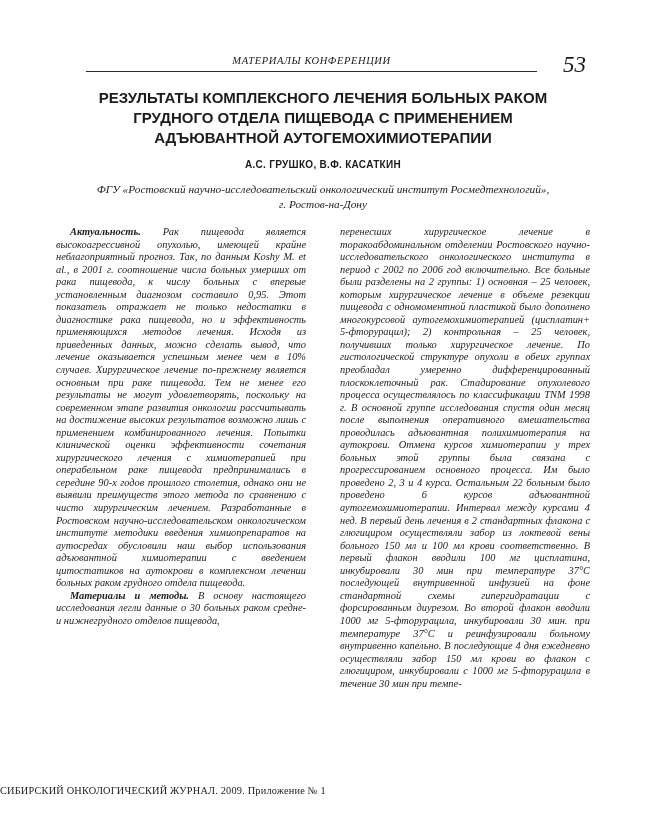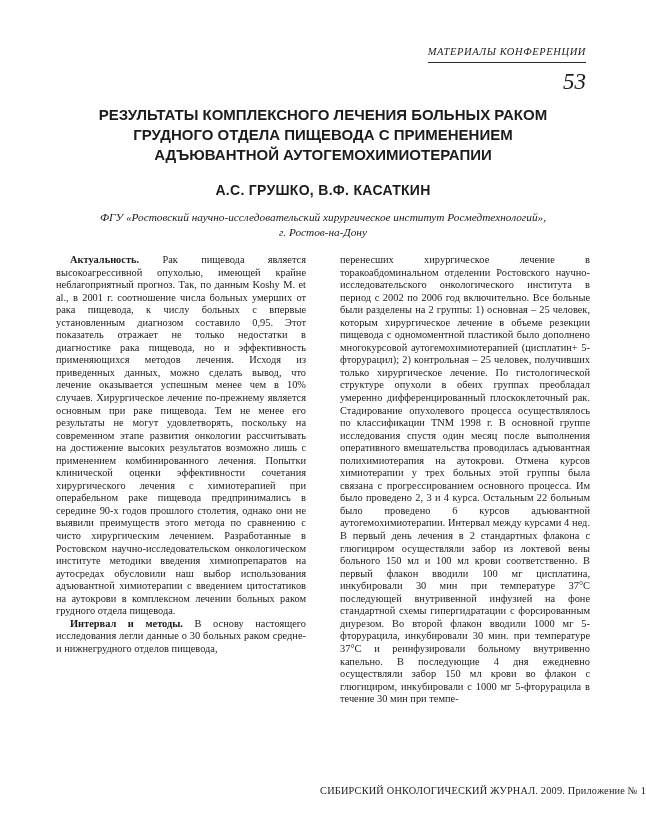--- a/index.html
+++ b/index.html
@@ -19,21 +19,20 @@
     position: absolute;
     inset: 0;
     padding: 46px 56px 0 56px;
     box-sizing: border-box;
   }
   
   .runhead {
     display: flex;
     align-items: flex-end;
     margin: 0 4px 12px 30px;
-    flex-direction: column;
   }
   .runhead-center {
     flex: 1;
     text-align: center;
     border-bottom: 1.5px solid #2b2b2b;
     padding-bottom: 5px;
     font-style: italic;
     font-size: 10.5px;
     letter-spacing: 0.6px;
   }
@@ -44,42 +43,43 @@
     transform: translateY(6px);
   }
   
   .title {
     font-family: "Liberation Sans", sans-serif;
     font-weight: bold;
     font-size: 15px;
     line-height: 20px;
     text-align: center;
     max-width: 486px;
-    margin: 16px auto 17px auto;
+    margin: 16px auto 11px auto;
   }
   .authors {
     font-family: "Liberation Sans", sans-serif;
     font-weight: bold;
-    font-size: 14px;
+    font-size: 10px;
     text-align: center;
     margin-bottom: 12px;
     letter-spacing: 0.3px;
     margin-top: 8px;
   }
   .affiliation {
     font-style: italic;
     font-size: 11.3px;
     line-height: 14.5px;
     text-align: center;
     margin-bottom: 15px;
   }
   
   .columns {
     display: flex;
     gap: 34px;
+    font-style: italic;
   }
   .col {
     flex: 1;
     font-size: 10.4px;
     line-height: 12.55px;
     text-align: justify;
   }
   .para {
     margin: 0;
     text-indent: 14px;
@@ -89,53 +89,53 @@
   }
   .lead {
     font-weight: bold;
   }
   
   .footer {
     position: absolute;
     left: 0;
     right: 0;
     bottom: 24px;
-    text-align: right;
+    text-align: left;
     font-size: 10.3px;
     letter-spacing: 0.2px;
     margin-top: 43px;
   }
 </style>
 </head>
 <body>
 
 <div class="page">
 
   <div class="runhead">
     <div class="runhead-center">МАТЕРИАЛЫ КОНФЕРЕНЦИИ</div>
     <span class="page-number">53</span>
   </div>
 
   <div class="title">РЕЗУЛЬТАТЫ КОМПЛЕКСНОГО ЛЕЧЕНИЯ БОЛЬНЫХ РАКОМ ГРУДНОГО ОТДЕЛА ПИЩЕВОДА С ПРИМЕНЕНИЕМ АДЪЮВАНТНОЙ АУТОГЕМОХИМИОТЕРАПИИ</div>
 
   <div class="authors">А.С. ГРУШКО, В.Ф. КАСАТКИН</div>
 
   <div class="affiliation">
-    <span>ФГУ «Ростовский научно-исследовательский хирургическое институт Росмедтехнологий»,</span><br>
+    <span>ФГУ «Ростовский научно-исследовательский онкологический институт Росмедтехнологий»,</span><br>
     <span>г. Ростов-на-Дону</span>
   </div>
 
   <div class="columns">
 
     <div class="col">
       <p class="para">
         <span class="lead">Актуальность.</span><span> Рак пищевода является высокоагрессивной опухолью, имеющей крайне неблагоприятный прогноз. Так, по данным Koshy M. et al., в 2001 г. соотношение числа больных умерших от рака пищевода, к числу больных с впервые установленным диагнозом составило 0,95. Этот показатель отражает не только недостатки в диагностике рака пищевода, но и эффективность применяющихся методов лечения. Исходя из приведенных данных, можно сделать вывод, что лечение оказывается успешным менее чем в 10% случаев. Хирургическое лечение по-прежнему является основным при раке пищевода. Тем не менее его результаты не могут удовлетворять, поскольку на современном этапе развития онкологии рассчитывать на достижение высоких результатов возможно лишь с применением комбинированного лечения. Попытки клинической оценки эффективности сочетания хирургического лечения с химиотерапией при операбельном раке пищевода предпринимались в середине 90-х годов прошлого столетия, однако они не выявили преимуществ этого метода по сравнению с чисто хирургическим лечением. Разработанные в Ростовском научно-исследовательском онкологическом институте методики введения химиопрепаратов на аутосредах обусловили наш выбор использования адъювантной химиотерапии с введением цитостатиков на аутокрови в комплексном лечении больных раком грудного отдела пищевода.</span>
       </p>
       <p class="para">
-        <span class="lead">Интервал и методы.</span><span> В основу настоящего исследования легли данные о 30 больных раком средне- и нижнегрудного отделов пищевода,</span>
+        <span class="lead">Материалы и методы.</span><span> В основу настоящего исследования легли данные о 30 больных раком средне- и нижнегрудного отделов пищевода,</span>
       </p>
     </div>
 
     <div class="col">
       <p class="para no-indent">
         <span>перенесших хирургическое лечение в торакоабдоминальном отделении Ростовского научно-исследовательского онкологического института в период с 2002 по 2006 год включительно. Все больные были разделены на 2 группы: 1) основная – 25 человек, которым хирургическое лечение в объеме резекции пищевода с одномоментной пластикой было дополнено многокурсовой аутогемохимиотерапией (цисплатин+ 5-фторурацил); 2) контрольная – 25 человек, получивших только хирургическое лечение. По гистологической структуре опухоли в обеих группах преобладал умеренно дифференцированный плоскоклеточный рак. Стадирование опухолевого процесса осуществлялось по классификации TNM 1998 г. В основной группе исследования спустя один месяц после выполнения оперативного вмешательства проводилась адъювантная полихимиотерапия на аутокрови. Отмена курсов химиотерапии у трех больных этой группы была связана с прогрессированием основного процесса. Им было проведено 2, 3 и 4 курса. Остальным 22 больным было проведено 6 курсов адъювантной аутогемохимиотерапии. Интервал между курсами 4 нед. В первый день лечения в 2 стандартных флакона с глюгициром осуществляли забор из локтевой вены больного 150 мл и 100 мл крови соответственно. В первый флакон вводили 100 мг цисплатина, инкубировали 30 мин при температуре 37°С последующей внутривенной инфузией на фоне стандартной схемы гипергидратации с форсированным диурезом. Во второй флакон вводили 1000 мг 5-фторурацила, инкубировали 30 мин. при температуре 37°С и реинфузировали больному внутривенно капельно. В последующие 4 дня ежедневно осуществляли забор 150 мл крови во флакон с глюгициром, инкубировали с 1000 мг 5-фторурацила в течение 30 мин при темпе-</span>
       </p>
     </div>
 
   </div>

